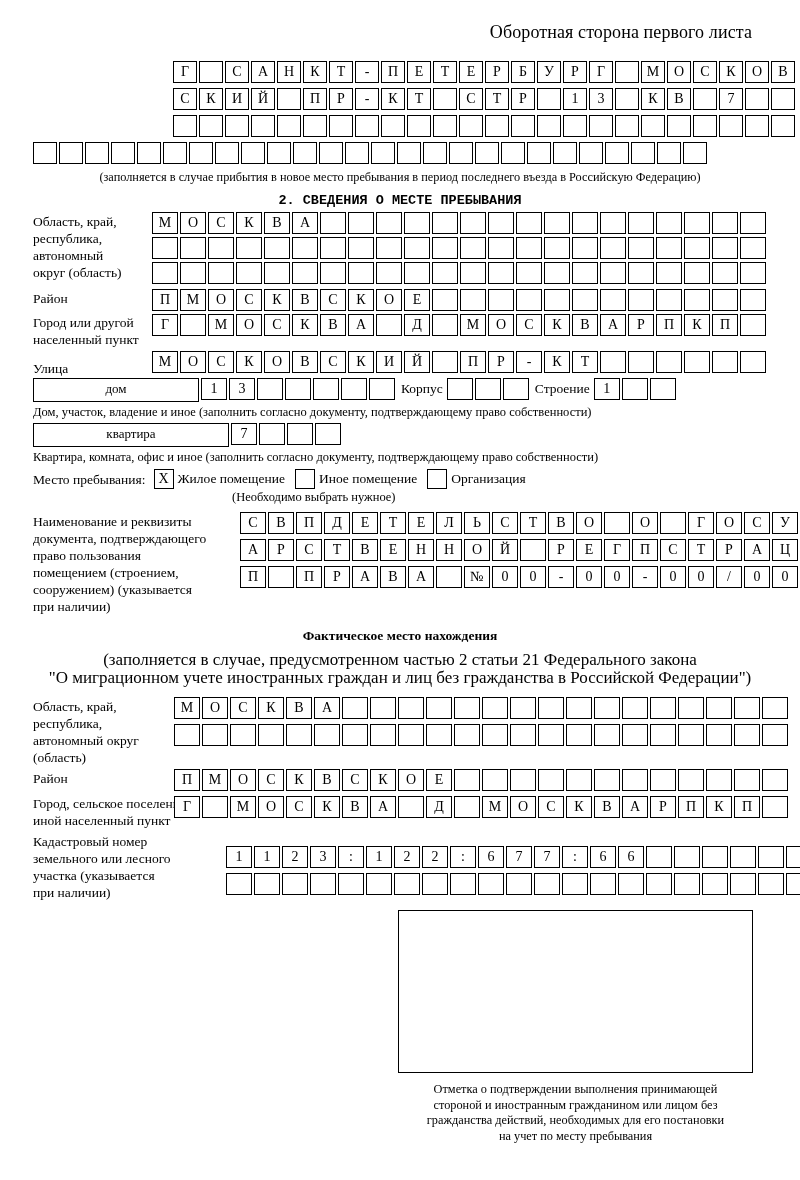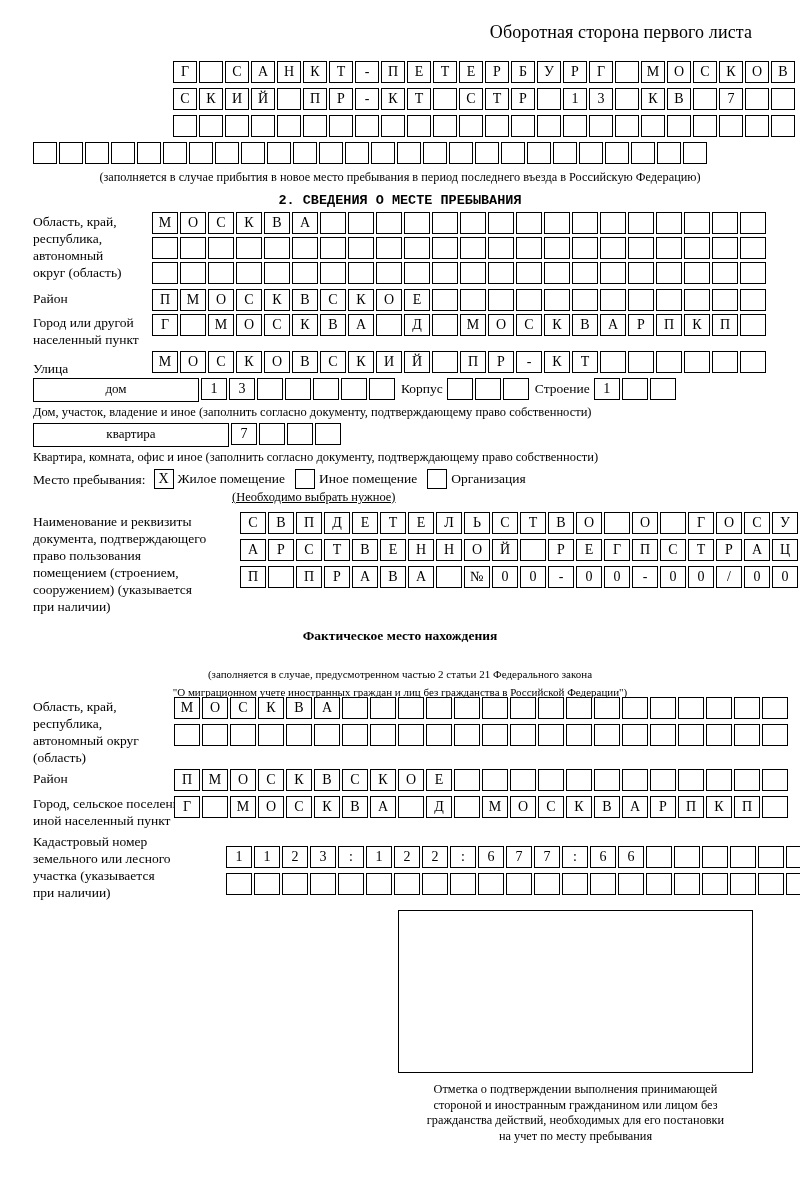--- a/index.html
+++ b/index.html
@@ -37,26 +37,25 @@
   .lbl.small { font-size: 12.5px; }
 
   .center-title {
     font-size: 13.5px;
     font-weight: bold;
     text-align: center;
     width: 100%;
     left: 0;
   }
   .center-note {
-    font-size: 11px;
+    font-size: 17px;
     text-align: center;
     width: 100%;
     left: 0;
     line-height: 15px;
-    margin-top: 15px;
   }
 
   
   .row { display: flex; }
   .cell {
     width: 26px;
     height: 22px;
     border: 1px solid #000;
     margin-right: 2px;
     box-sizing: border-box;
@@ -429,21 +428,21 @@
 
   <div class="abs" style="left:33px; top:468px; display:flex; align-items:center;">
     <span class="lbl" style="margin-right:8px;">Место пребывания:</span>
     <span class="checkbox">Х</span>
     <span class="inline-label">Жилое помещение</span>
     <span class="checkbox" style="margin-left:6px;"></span>
     <span class="inline-label">Иное помещение</span>
     <span class="checkbox" style="margin-left:6px;"></span>
     <span class="inline-label">Организация</span>
   </div>
-  <div class="abs lbl small" style="left:232px; top:489px;text-decoration:underline;">(Необходимо выбрать нужное)</div>
+  <div class="abs lbl small" style="left:232px; top:489px;">(Необходимо выбрать нужное)</div>
 
   <div class="abs lbl" style="left:33px; top:513px;">
     <div>Наименование и реквизиты</div>
     <div>документа, подтверждающего</div>
     <div>право пользования</div>
     <div>помещением (строением,</div>
     <div>сооружением) (указывается</div>
     <div>при наличии)</div>
   </div>
   <div class="abs row" id="s2-doc-0" style="left:240px; top:512px;">

